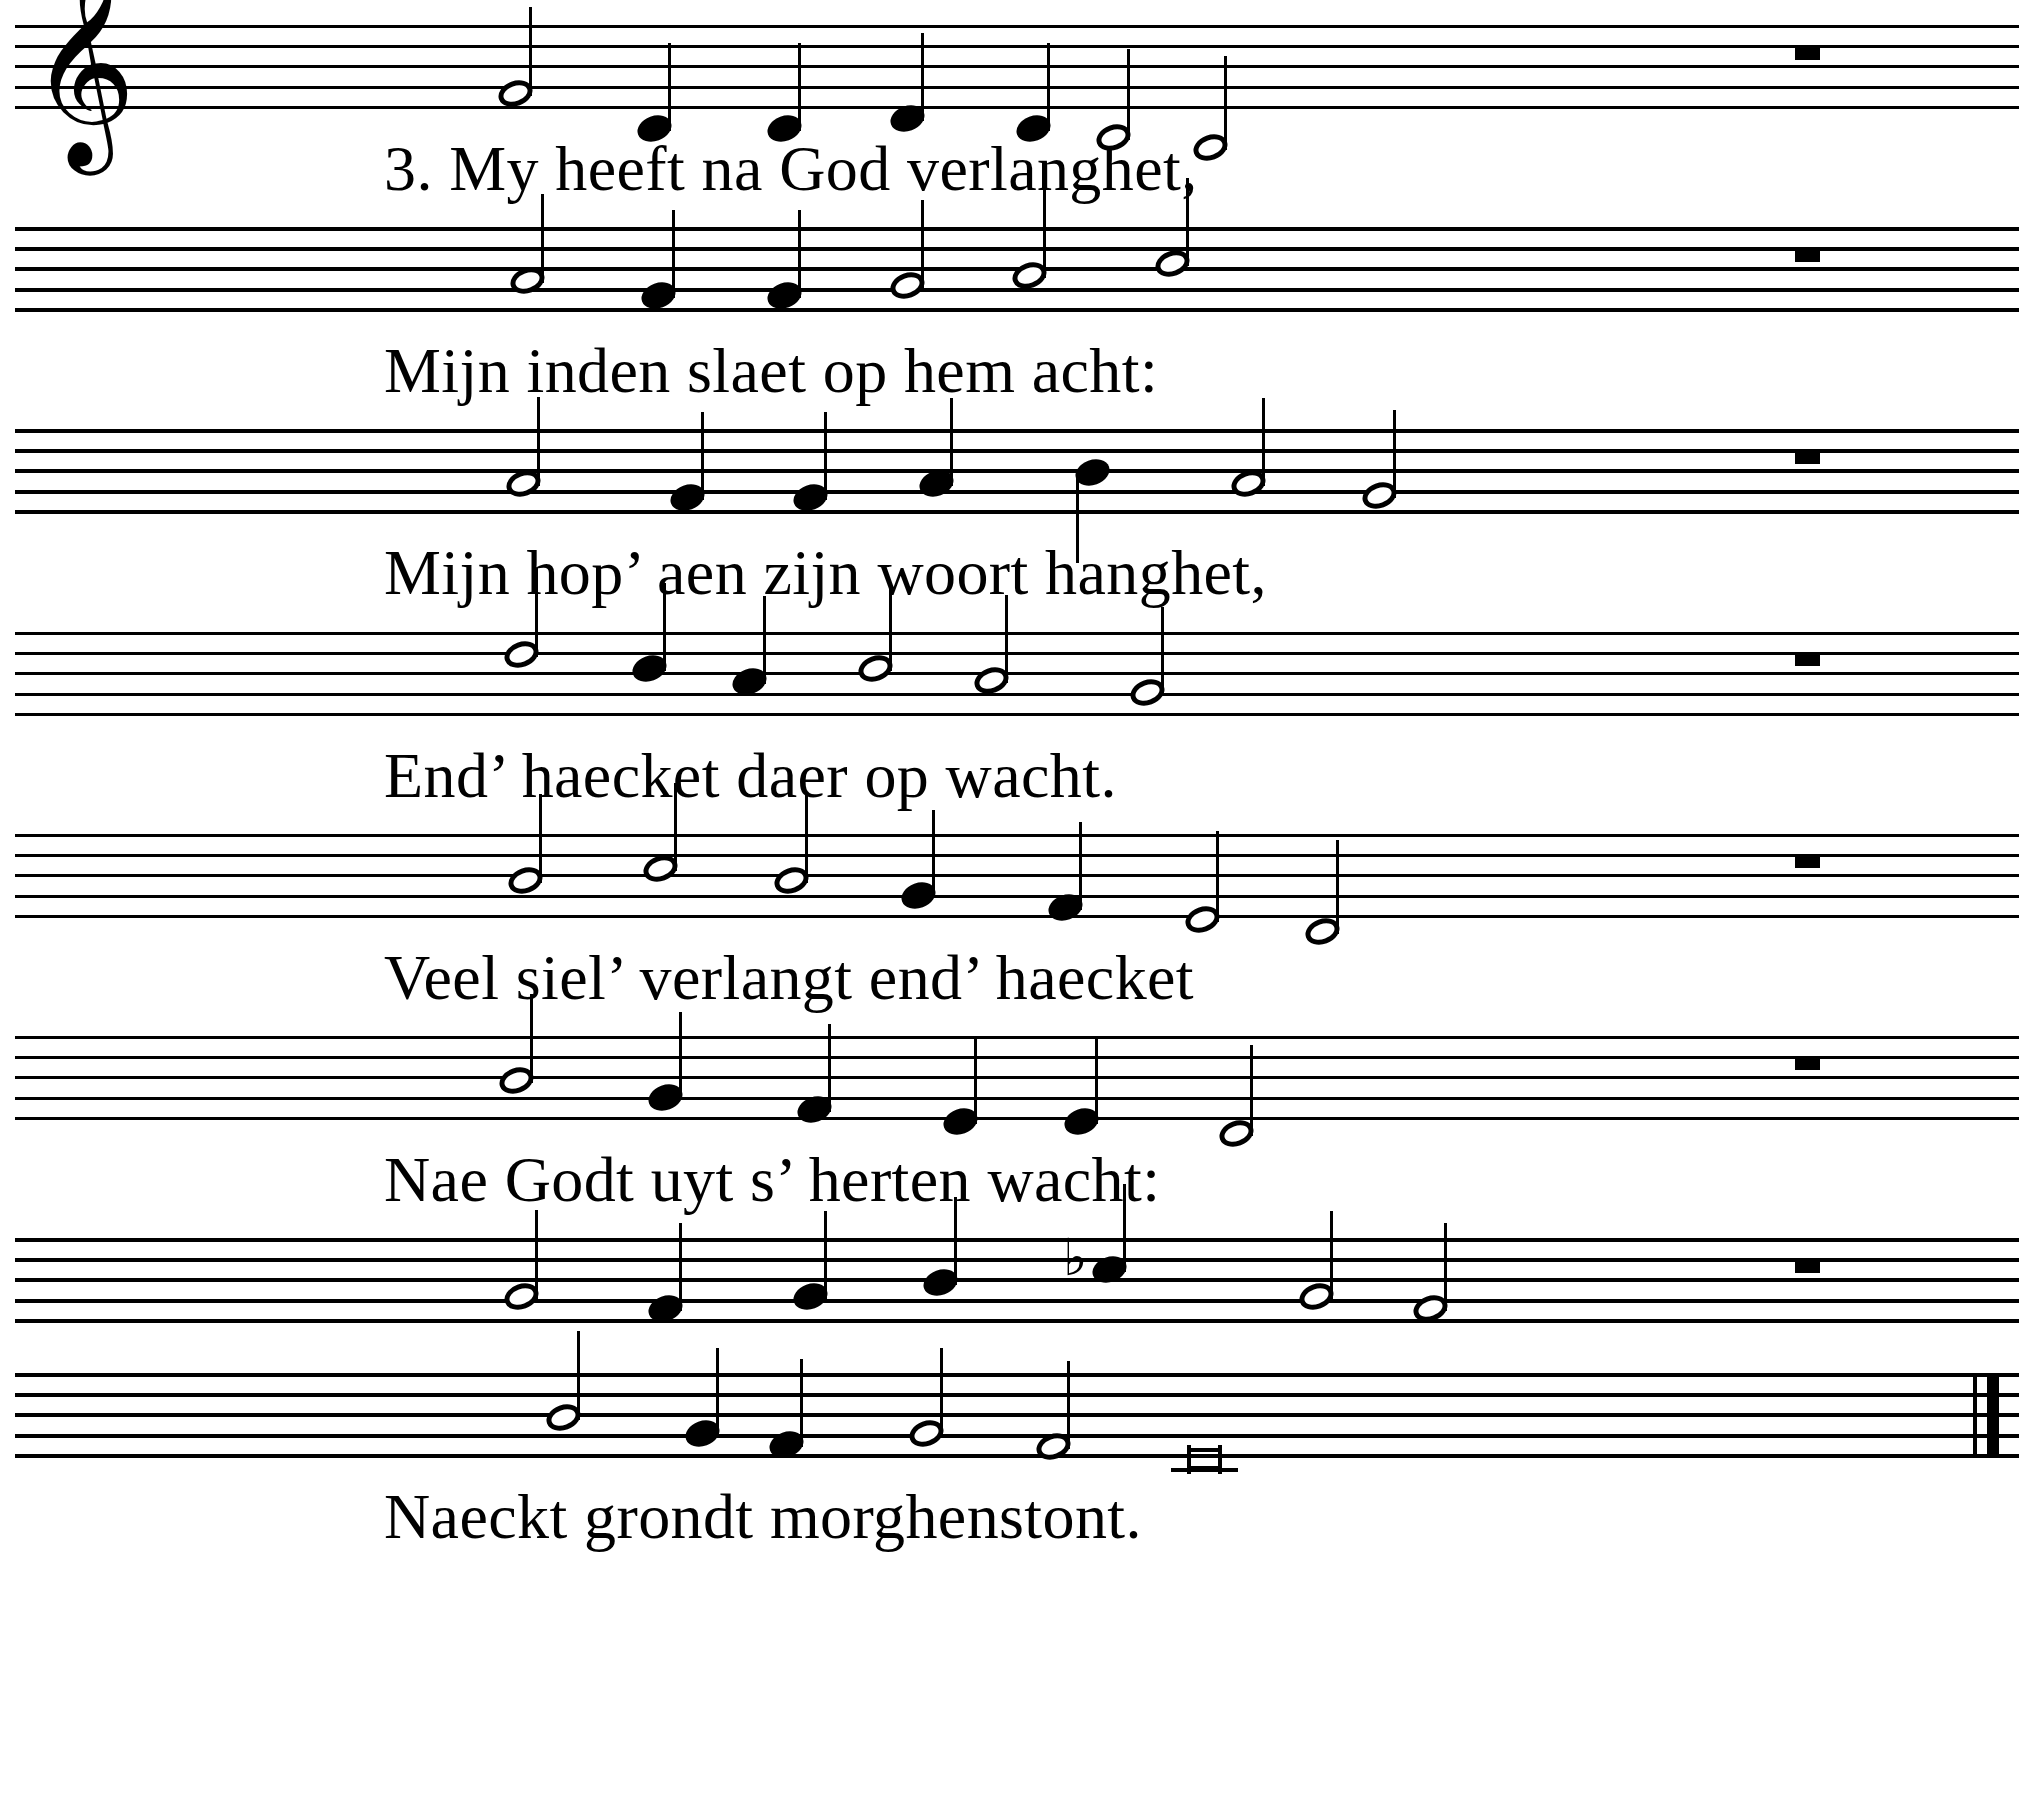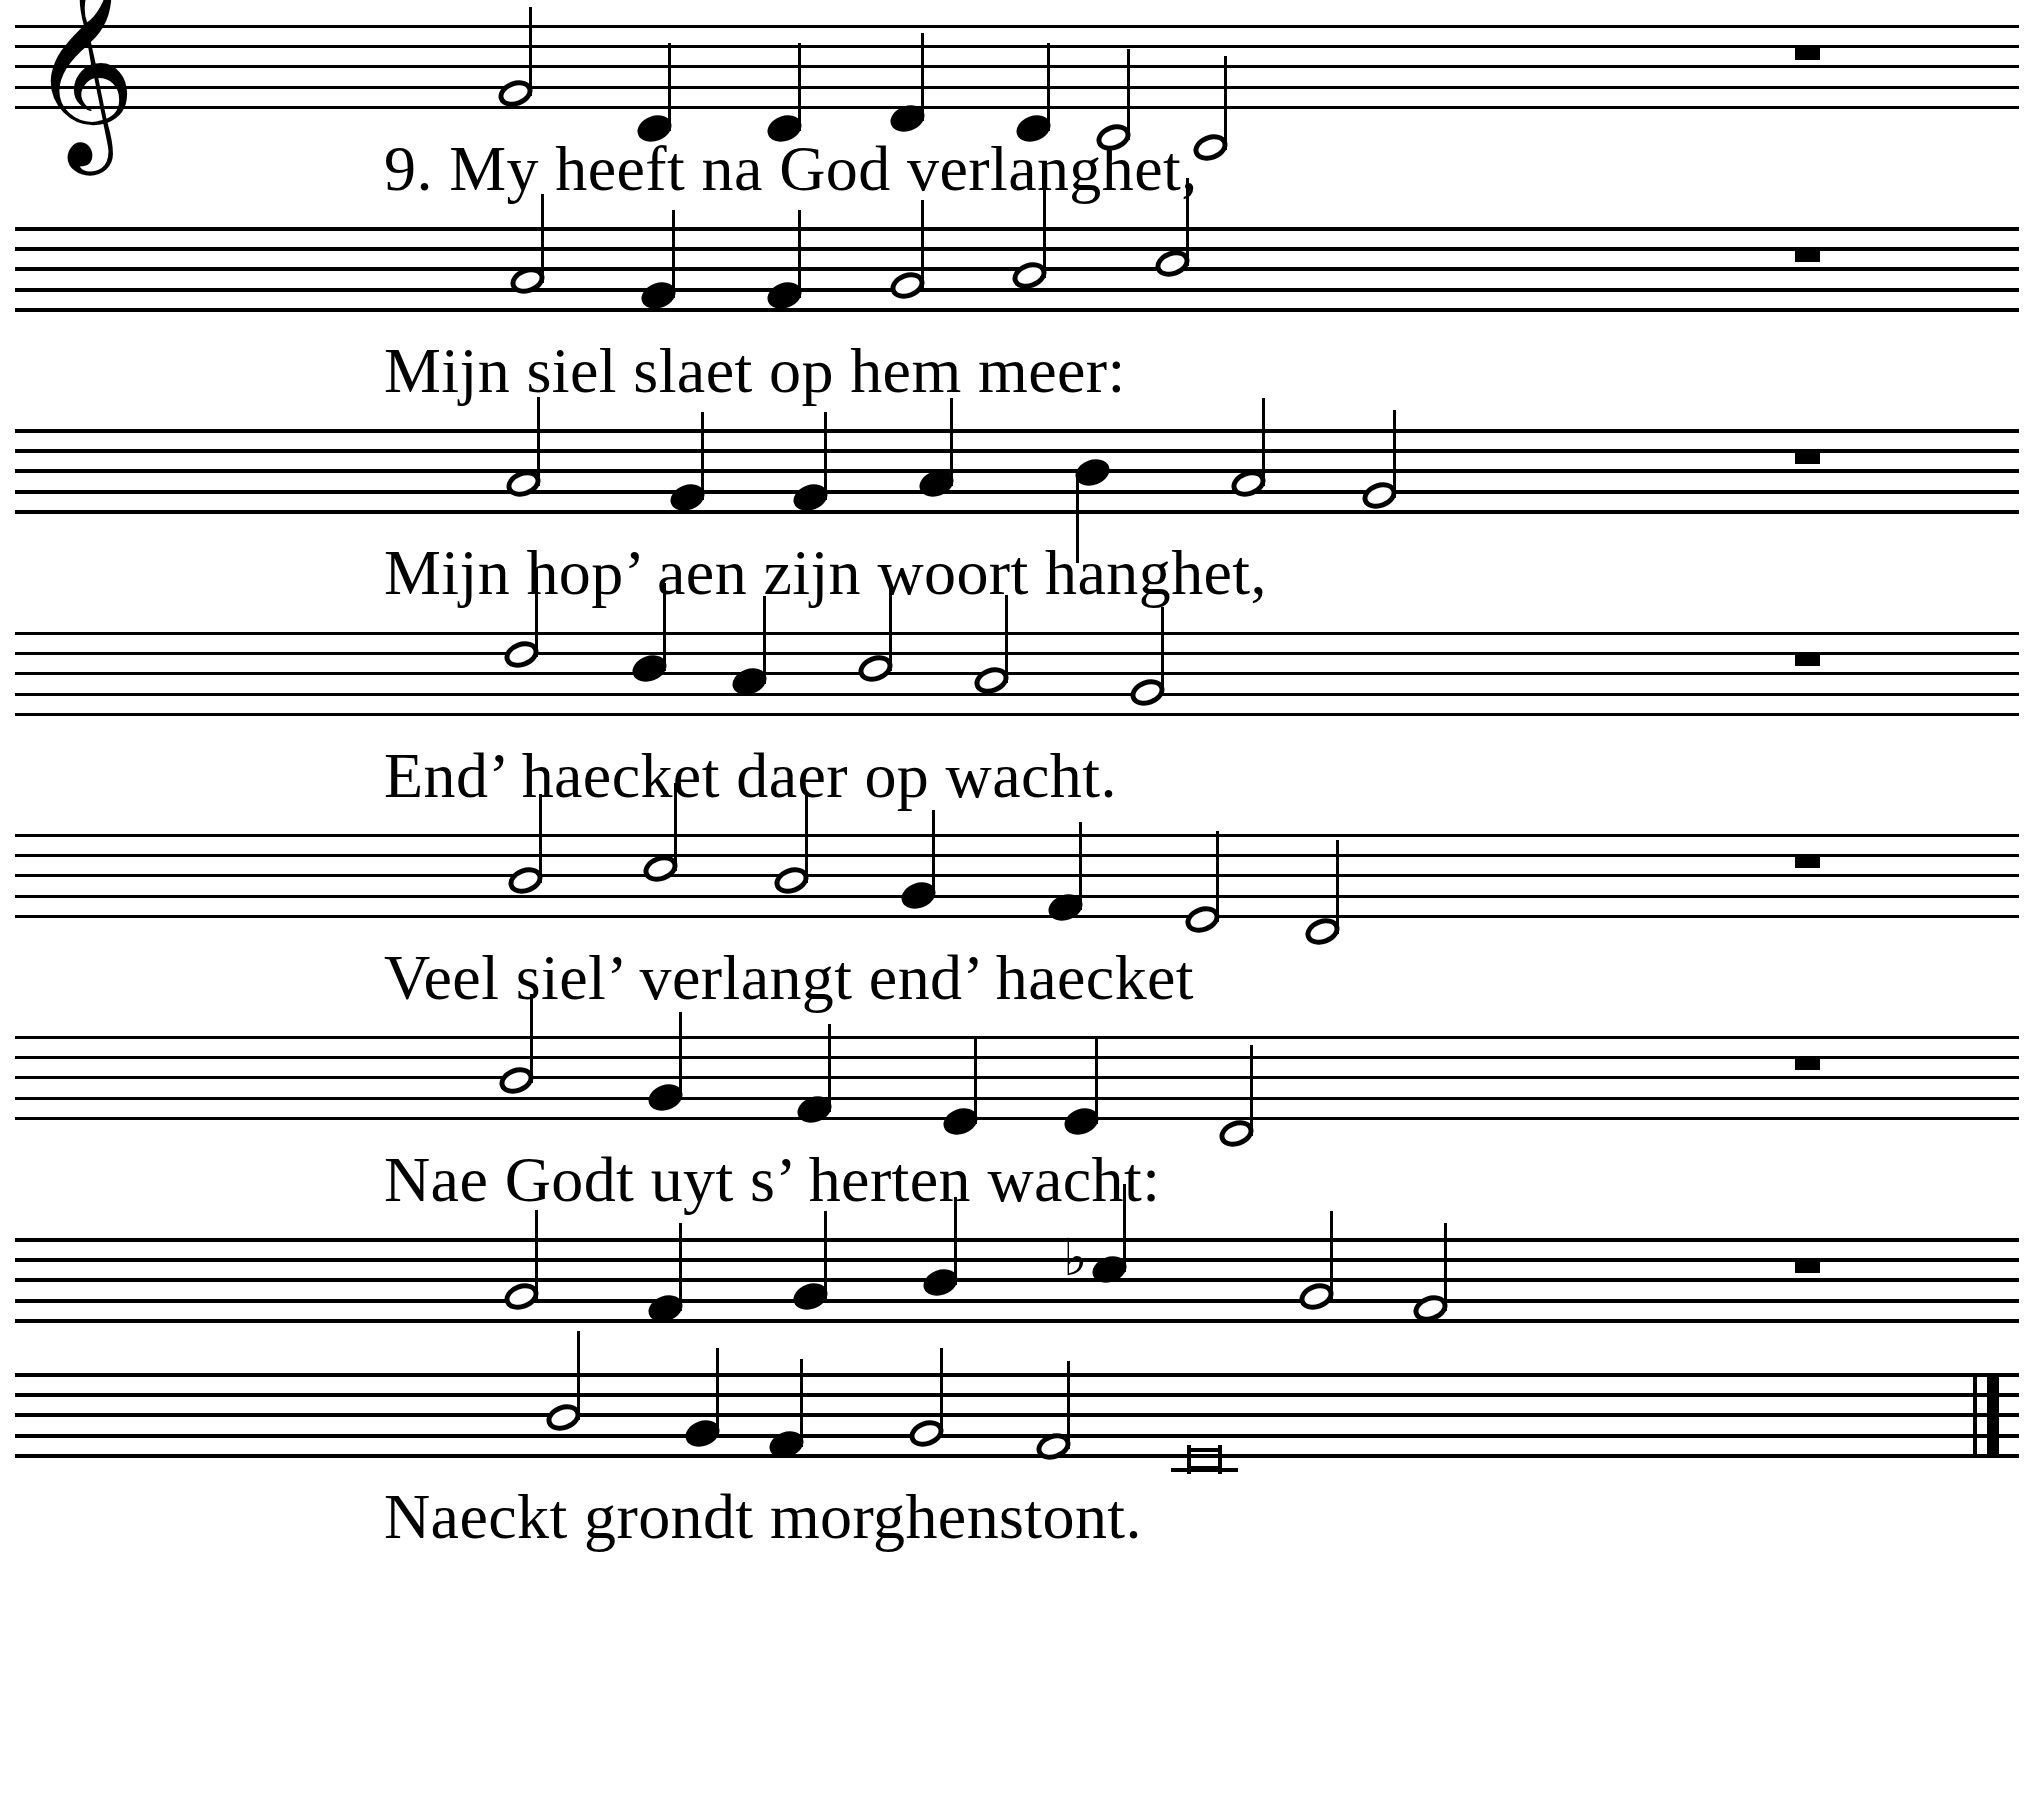--- a/index.html
+++ b/index.html
@@ -200,21 +200,21 @@
         </div>
       <div class="note open" style="left:1096px; top:125px;">
           <div class="head"></div>
           <div class="stem" style="height:91px;"></div>
         </div>
       <div class="note open" style="left:1193px; top:135px;">
           <div class="head"></div>
           <div class="stem" style="height:94px;"></div>
         </div>
     </div>
-    <div class="lyric first">9. My heeft na God verlanghet,</div>
+    <div class="lyric first">3. My heeft na God verlanghet,</div>
   </div>
 
   <div class="system">
     <div class="staff">
       <div class="lines">
           <i></i>
           <i></i>
           <i></i>
           <i></i>
           <i></i>
@@ -239,21 +239,21 @@
         </div>
       <div class="note open" style="left:1012px; top:61px;">
           <div class="head"></div>
           <div class="stem" style="height:88px;"></div>
         </div>
       <div class="note open" style="left:1155px; top:49px;">
           <div class="head"></div>
           <div class="stem" style="height:88px;"></div>
         </div>
     </div>
-    <div class="lyric">Mijn siel slaet op hem meer:</div>
+    <div class="lyric">Mijn inden slaet op hem acht:</div>
   </div>
 
   <div class="system">
     <div class="staff">
       <div class="lines">
           <i></i>
           <i></i>
           <i></i>
           <i></i>
           <i></i>

